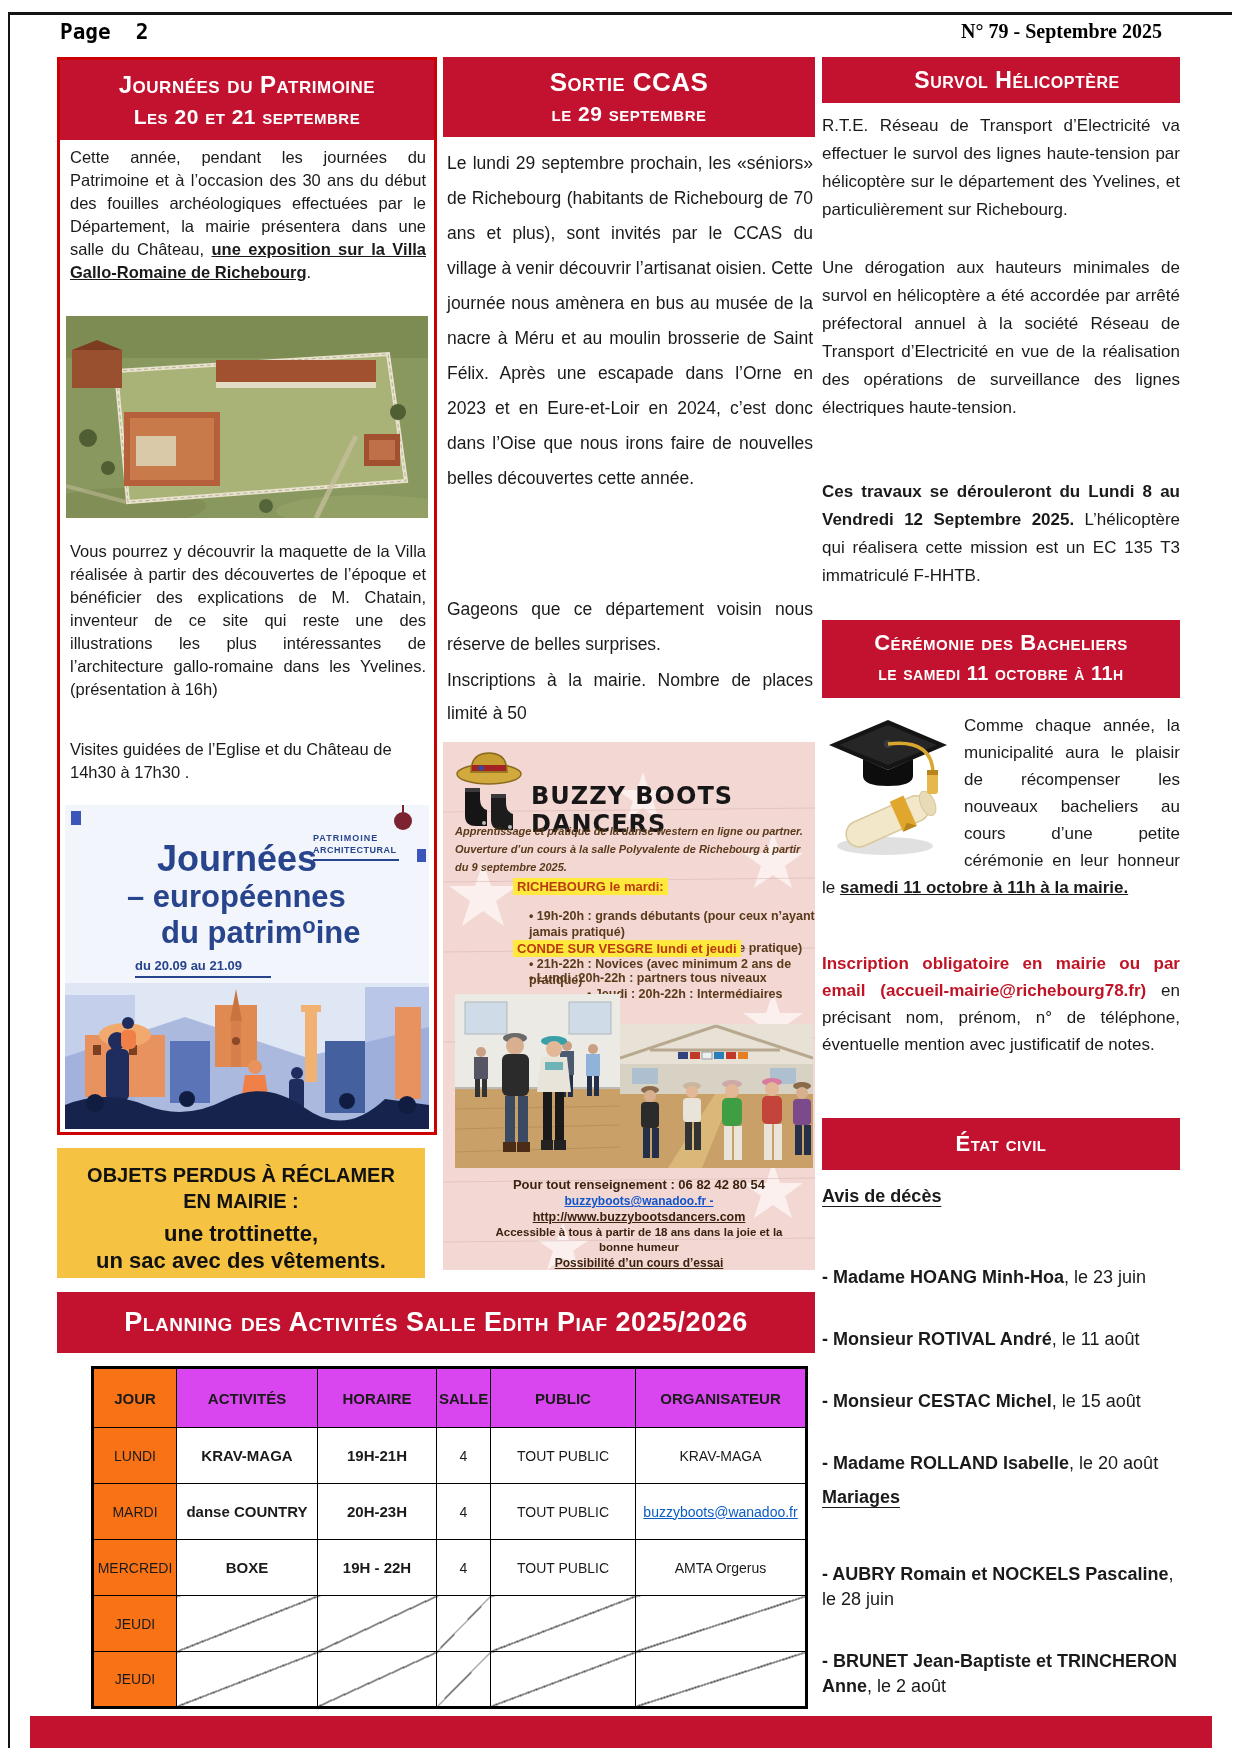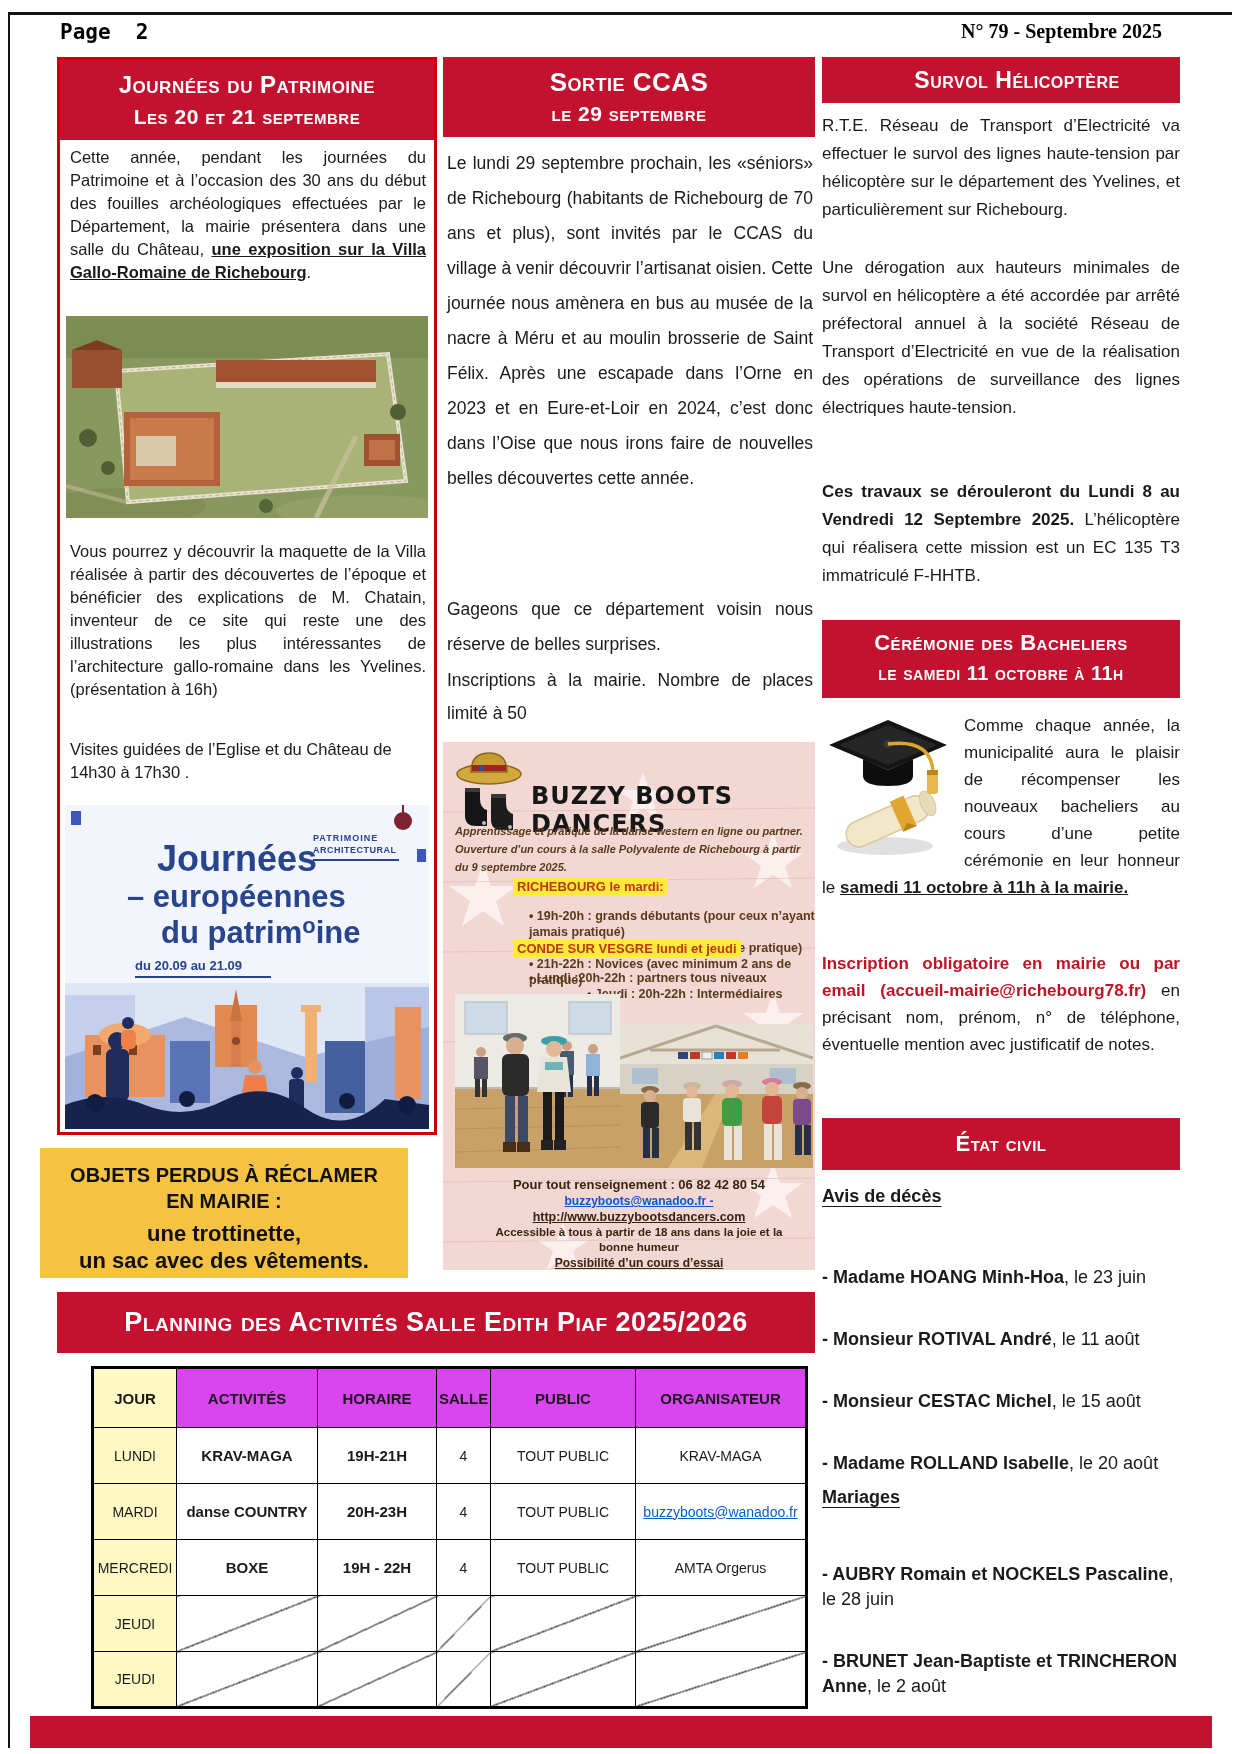--- a/index.html
+++ b/index.html
@@ -22,21 +22,21 @@
             background:#fff;box-sizing:border-box;}
   .left-box .band{position:absolute;left:0;top:0;width:100%;height:80px;}
   .pat-p{position:absolute;left:10px;width:356px;font-size:16.5px;line-height:23px;text-align:justify;}
   .pat-p1{top:86px;}
   .pat-p2{top:480px;}
   .pat-p3{top:678px;text-align:left;}
   .bu{font-weight:bold;text-decoration:underline;}
   .villa{position:absolute;left:6px;top:256px;width:362px;height:202px;}
   .poster1{position:absolute;left:5px;top:745px;width:364px;height:324px;}
 
-  .yellow-box{position:absolute;left:40px;top:1148px;width:368px;height:130px;background:#f5c242;
+  .yellow-box{position:absolute;left:57px;top:1148px;width:368px;height:130px;background:#f5c242;
               text-align:center;font-weight:bold;color:#111;}
   .yellow-box .y1{font-size:20px;margin-top:14px;line-height:26px;}
   .yellow-box .y2{font-size:20px;line-height:26px;}
   .yellow-box .y3{font-size:22px;line-height:27px;margin-top:6px;}
   .yellow-box .y4{font-size:22px;line-height:27px;}
 
   
   .band-mid{position:absolute;left:443px;top:57px;width:372px;height:80px;}
   .band-mid .l1{font-size:26px;}
   .ccas-p{position:absolute;left:447px;width:366px;font-size:17.5px;text-align:justify;}
@@ -100,21 +100,21 @@
   
   .band-plan{position:absolute;left:57px;top:1292px;width:758px;height:61px;}
   .band-plan .l1{font-size:27px;line-height:61px;padding-top:0;letter-spacing:.5px;}
   table.planning{position:absolute;left:91px;top:1366px;width:714px;border-collapse:collapse;
                  table-layout:fixed;border:3px solid #000;background:#fff;}
   table.planning th,table.planning td{border:1.5px solid #000;text-align:center;vertical-align:middle;
                  padding:0 2px;overflow:hidden;}
   table.planning tr.h{height:60px;}
   table.planning tr.r{height:56px;}
   table.planning th{background:#d946ef;font-size:15px;}
-  table.planning th.day,table.planning td.day{background:#fef9c3;}
+  table.planning th.day,table.planning td.day{background:#f97316;}
   table.planning td{font-size:14px;}
   table.planning td.act,table.planning td.hor{font-weight:bold;font-size:15px;}
   table.planning td.crossed{background-image:linear-gradient(to bottom right,
         transparent 49.2%,#555 49.2%,#555 50.6%,transparent 50.6%);}
   .tlink{color:#0b5cc4;text-decoration:underline;}
 
   .footer-bar{position:absolute;left:30px;top:1716px;width:1182px;height:32px;background:#c2122f;}
 </style>
 </head>
 <body>

